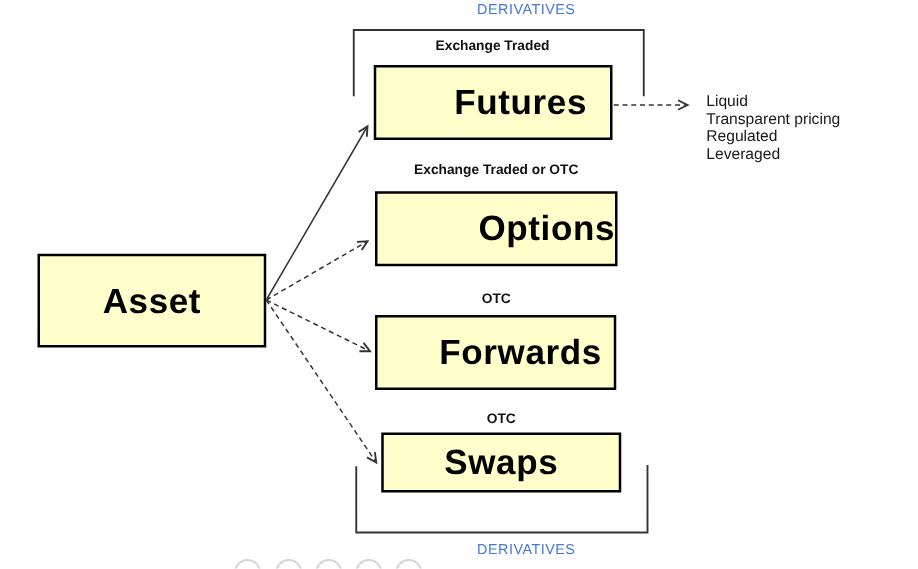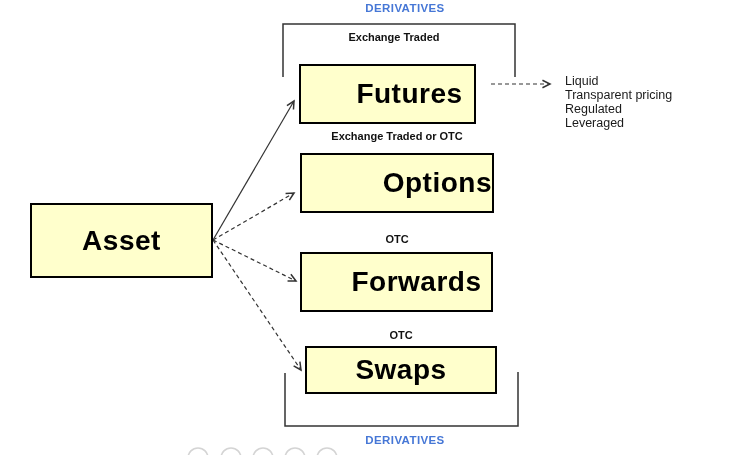--- a/index.html
+++ b/index.html
@@ -46,25 +46,26 @@
     font-size: 11px;
     font-weight: 700;
     color: #111111;
     white-space: nowrap;
     z-index: 2;
   }
   .group-label {
     position: absolute;
     transform: translateX(-50%);
     font-size: 11.5px;
-    font-weight: bold;
+    font-weight: normal;
     letter-spacing: 0.4px;
     color: #4677d6;
     white-space: nowrap;
     z-index: 2;
+    margin-left: 16px;
   }
   #features-list {
     position: absolute;
     left: 565px;
     top: 74px;
     z-index: 2;
   }
   #features-list .feature-line {
     font-size: 12.5px;
     line-height: 14px;
@@ -109,21 +110,21 @@
 
   <div class="venue-label" style="left:394px; top:31px;">Exchange Traded</div>
   <div class="venue-label" style="left:397px; top:130px;">Exchange Traded or OTC</div>
   <div class="venue-label" style="left:397px; top:233px;">OTC</div>
   <div class="venue-label" style="left:401px; top:329px;">OTC</div>
 
   <div class="node-box" style="left:30px; top:203px; width:183px; height:75px;">
     <span class="node-label">Asset</span>
   </div>
 
-  <div class="node-box" style="left:299px; top:64px; width:177px; height:60px;padding-left:44px;">
+  <div class="node-box" style="left:299px; top:52px; width:191px; height:60px;padding-left:44px;">
     <span class="node-label">Futures</span>
   </div>
   <div class="node-box" style="left:300px; top:153px; width:194px; height:60px;justify-content:flex-end;">
     <span class="node-label">Options</span>
   </div>
   <div class="node-box" style="left:300px; top:252px; width:193px; height:60px;padding-left:40px;">
     <span class="node-label">Forwards</span>
   </div>
   <div class="node-box" style="left:305px; top:346px; width:192px; height:48px;">
     <span class="node-label">Swaps</span>

